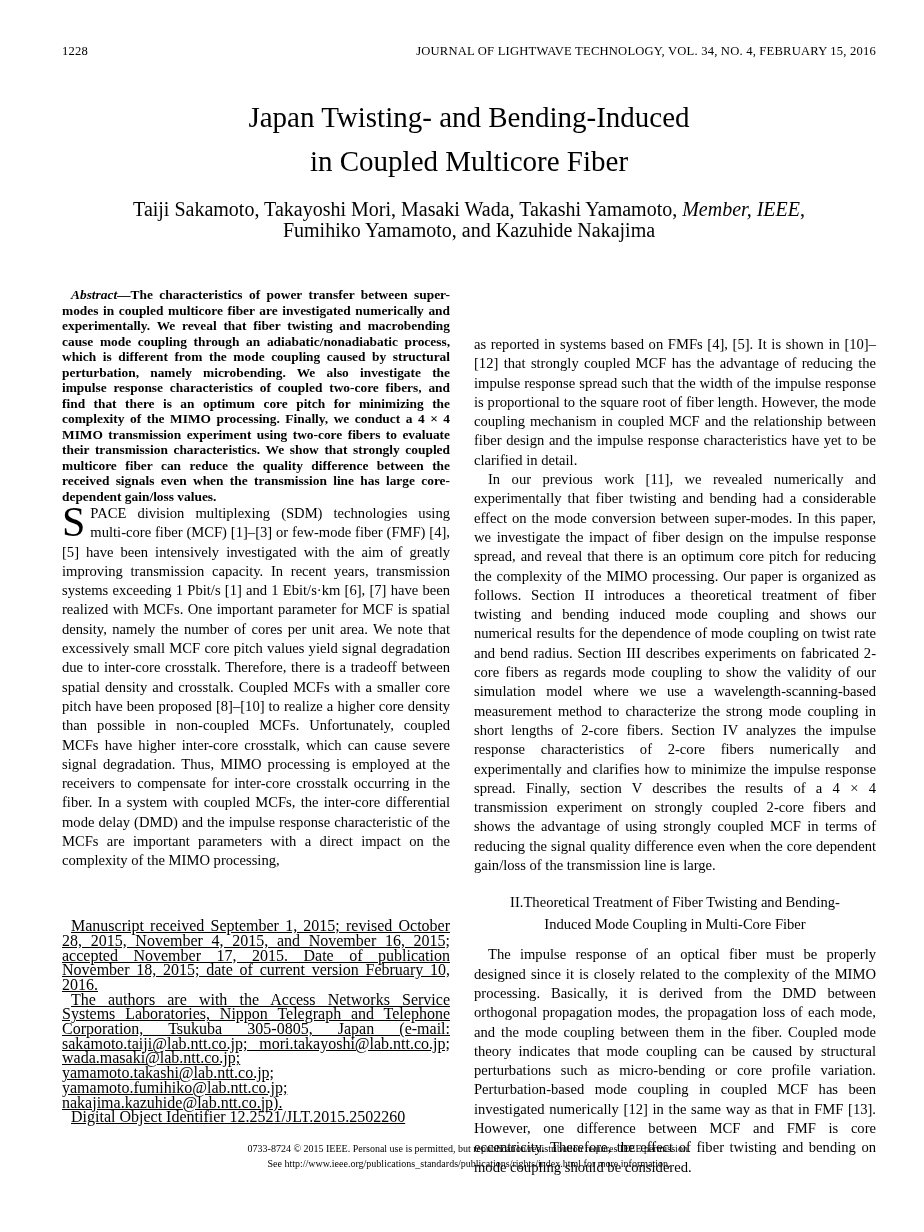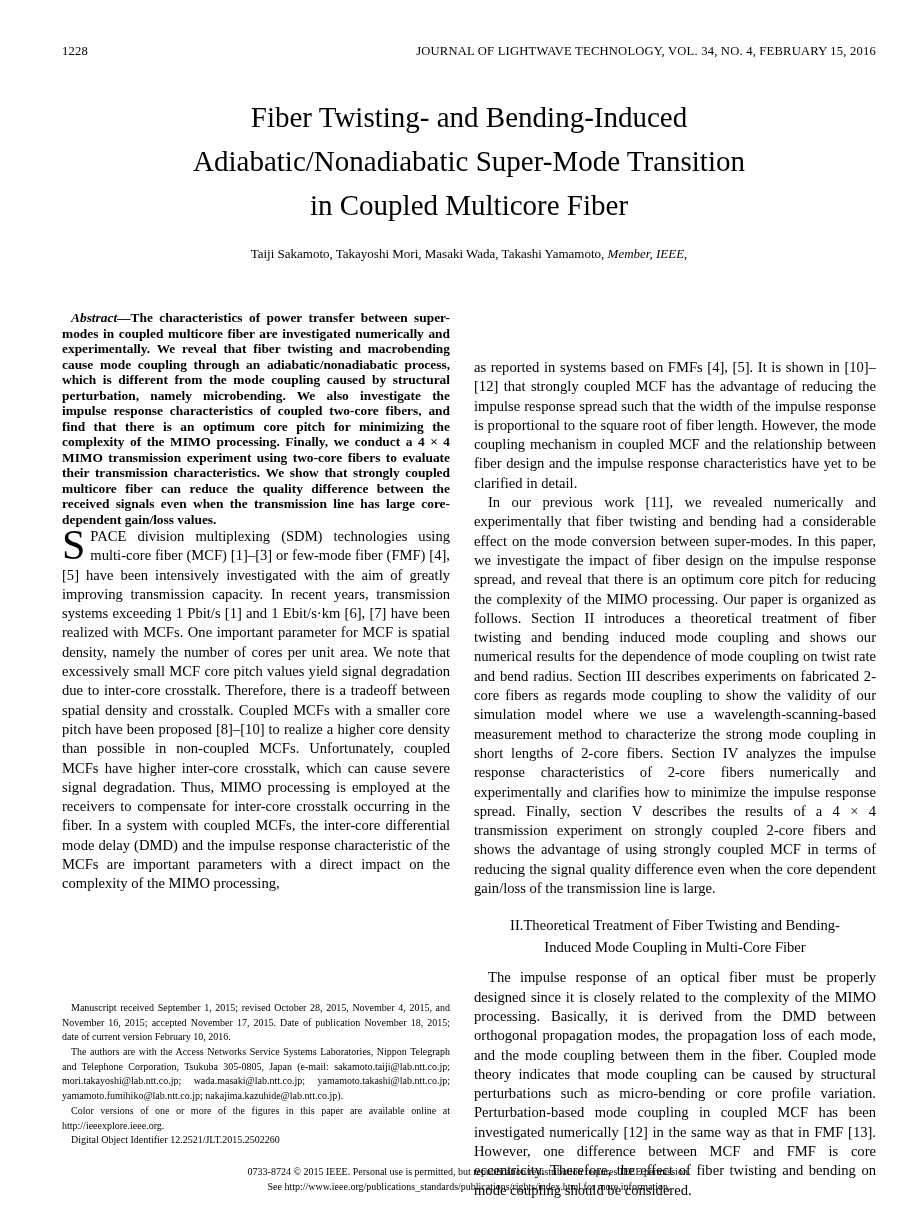--- a/index.html
+++ b/index.html
@@ -25,21 +25,21 @@
   .paper-title {
     margin-top: 36px;
     text-align: center;
     font-size: 29px;
     line-height: 44px;
     font-weight: 400;
   }
   .authors {
     margin-top: 16px;
     text-align: center;
-    font-size: 13px;
+    font-size: 20px;
     line-height: 21px;
   }
   .authors .it { font-style: italic; }
   .columns {
     display: flex;
     gap: 24px;
     margin-top: 46px;
     height: 842px;
   }
   .col-left {
@@ -87,66 +87,66 @@
   .indent { text-indent: 14px; }
   .dropcap {
     float: left;
     font-size: 42px;
     line-height: 33px;
     padding: 2px 5px 0 0;
     font-weight: 400;
   }
   .footnote-block {
     margin-top: auto;
-    font-size: 10px;
+    font-size: 16px;
     line-height: 14.7px;
     text-align: justify;
     padding-bottom: 4px;
+    text-decoration: underline;
   }
   .footnote-block p { margin: 0; text-indent: 9px; }
   .page-footer {
     margin-top: 12px;
     text-align: center;
     font-size: 10px;
     line-height: 15px;
   }
 </style>
 </head>
 <body>
 
 <div class="page">
 
   <div class="running-head">
     <span>1228</span>
     <span>JOURNAL OF LIGHTWAVE TECHNOLOGY, VOL. 34, NO. 4, FEBRUARY 15, 2016</span>
   </div>
 
   <div class="paper-title">
-    <div>Fiber Twisting- and Bending-Induced</div>
-    <div>Adiabatic/Nonadiabatic Super-Mode Transition</div>
+    <div>Japan Twisting- and Bending-Induced</div>
     <div>in Coupled Multicore Fiber</div>
   </div>
 
   <div class="authors">
     <div><span>Taiji Sakamoto, Takayoshi Mori, Masaki Wada, Takashi Yamamoto</span><span>, </span><span class="it">Member, IEEE</span><span>,</span></div>
+    <div>Fumihiko Yamamoto, and Kazuhide Nakajima</div>
   </div>
 
   <div class="columns">
 
     <div class="col-left">
       <p class="abstract"><span class="lead-label">Abstract—</span><span>The characteristics of power transfer between super-modes in coupled multicore fiber are investigated numerically and experimentally. We reveal that fiber twisting and macrobending cause mode coupling through an adiabatic/nonadiabatic process, which is different from the mode coupling caused by structural perturbation, namely microbending. We also investigate the impulse response characteristics of coupled two-core fibers, and find that there is an optimum core pitch for minimizing the complexity of the MIMO processing. Finally, we conduct a 4 × 4 MIMO transmission experiment using two-core fibers to evaluate their transmission characteristics. We show that strongly coupled multicore fiber can reduce the quality difference between the received signals even when the transmission line has large core-dependent gain/loss values.</span></p>
 
 
 
       <p class="body-text"><span class="dropcap">S</span><span>PACE division multiplexing (SDM) technologies using multi-core fiber (MCF) [1]–[3] or few-mode fiber (FMF) [4], [5] have been intensively investigated with the aim of greatly improving transmission capacity. In recent years, transmission systems exceeding 1 Pbit/s [1] and 1 Ebit/s·km [6], [7] have been realized with MCFs. One important parameter for MCF is spatial density, namely the number of cores per unit area. We note that excessively small MCF core pitch values yield signal degradation due to inter-core crosstalk. Therefore, there is a tradeoff between spatial density and crosstalk. Coupled MCFs with a smaller core pitch have been proposed [8]–[10] to realize a higher core density than possible in non-coupled MCFs. Unfortunately, coupled MCFs have higher inter-core crosstalk, which can cause severe signal degradation. Thus, MIMO processing is employed at the receivers to compensate for inter-core crosstalk occurring in the fiber. In a system with coupled MCFs, the inter-core differential mode delay (DMD) and the impulse response characteristic of the MCFs are important parameters with a direct impact on the complexity of the MIMO processing,</span></p>
 
       <div class="footnote-block">
         <p>Manuscript received September 1, 2015; revised October 28, 2015, November 4, 2015, and November 16, 2015; accepted November 17, 2015. Date of publication November 18, 2015; date of current version February 10, 2016.</p>
         <p>The authors are with the Access Networks Service Systems Laboratories, Nippon Telegraph and Telephone Corporation, Tsukuba 305-0805, Japan (e-mail: sakamoto.taiji@lab.ntt.co.jp; mori.takayoshi@lab.ntt.co.jp; wada.masaki@lab.ntt.co.jp; yamamoto.takashi@lab.ntt.co.jp; yamamoto.fumihiko@lab.ntt.co.jp; nakajima.kazuhide@lab.ntt.co.jp).</p>
-        <p>Color versions of one or more of the figures in this paper are available online at http://ieeexplore.ieee.org.</p>
         <p>Digital Object Identifier 12.2521/JLT.2015.2502260</p>
       </div>
     </div>
 
     <div class="col-right">
       <p class="body-text">as reported in systems based on FMFs [4], [5]. It is shown in [10]–[12] that strongly coupled MCF has the advantage of reducing the impulse response spread such that the width of the impulse response is proportional to the square root of fiber length. However, the mode coupling mechanism in coupled MCF and the relationship between fiber design and the impulse response characteristics have yet to be clarified in detail.</p>
       <p class="body-text indent">In our previous work [11], we revealed numerically and experimentally that fiber twisting and bending had a considerable effect on the mode conversion between super-modes. In this paper, we investigate the impact of fiber design on the impulse response spread, and reveal that there is an optimum core pitch for reducing the complexity of the MIMO processing. Our paper is organized as follows. Section II introduces a theoretical treatment of fiber twisting and bending induced mode coupling and shows our numerical results for the dependence of mode coupling on twist rate and bend radius. Section III describes experiments on fabricated 2-core fibers as regards mode coupling to show the validity of our simulation model where we use a wavelength-scanning-based measurement method to characterize the strong mode coupling in short lengths of 2-core fibers. Section IV analyzes the impulse response characteristics of 2-core fibers numerically and experimentally and clarifies how to minimize the impulse response spread. Finally, section V describes the results of a 4 × 4 transmission experiment on strongly coupled 2-core fibers and shows the advantage of using strongly coupled MCF in terms of reducing the signal quality difference even when the core dependent gain/loss of the transmission line is large.</p>
 
       <div class="sec-heading-2">
         <span class="num">II.</span><span class="sc">Theoretical Treatment of Fiber Twisting and</span>

